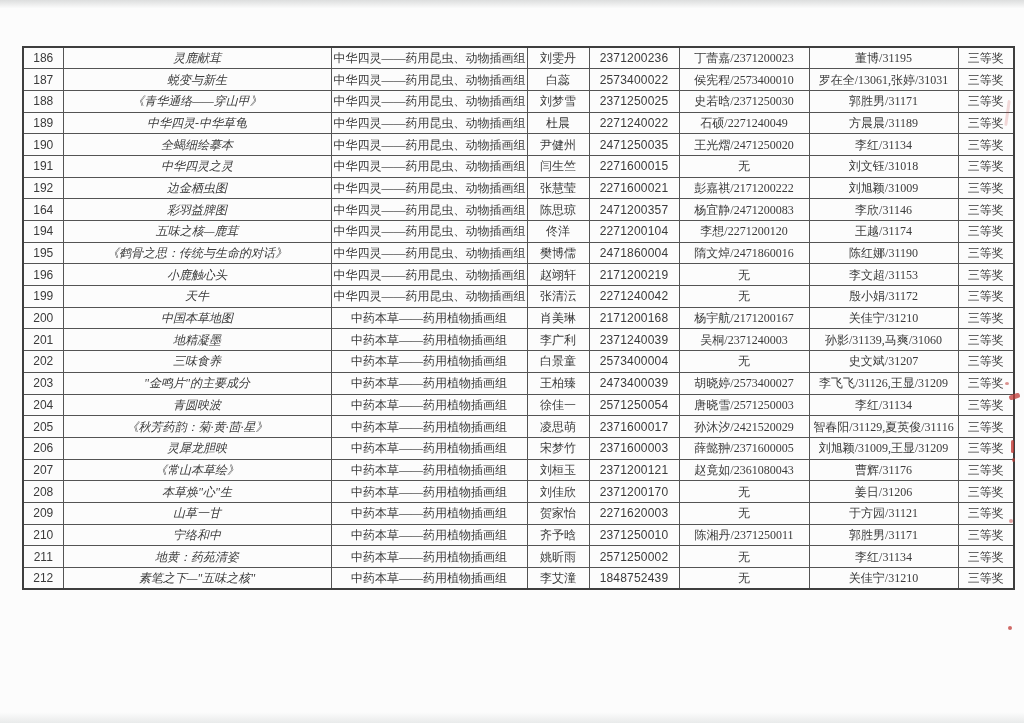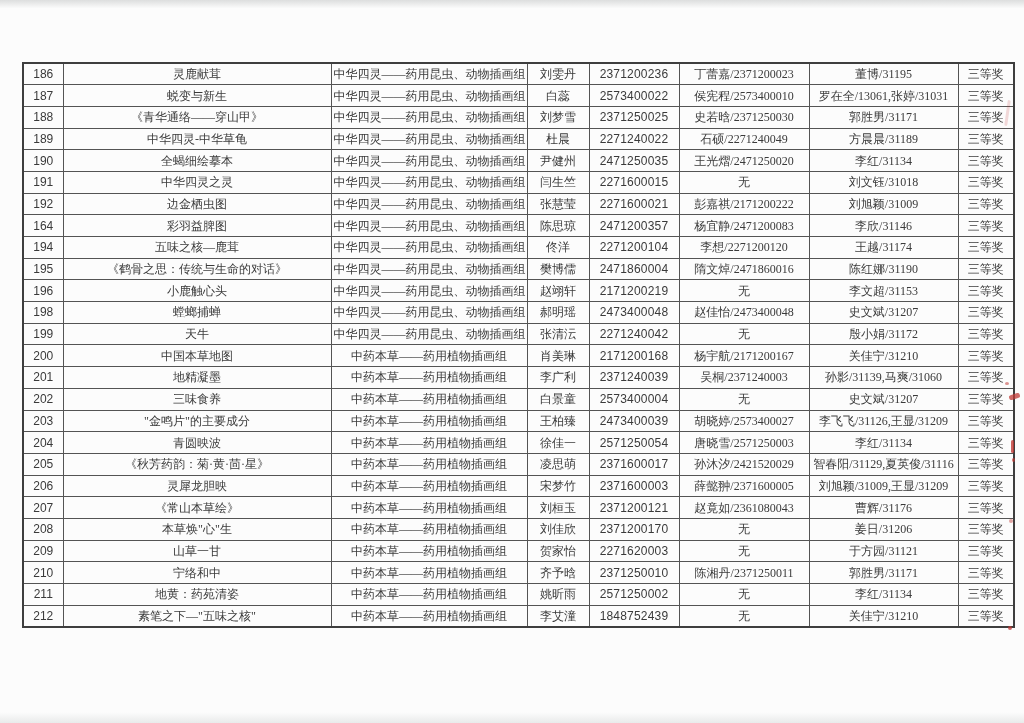--- a/index.html
+++ b/index.html
@@ -21,37 +21,37 @@
     position:absolute;left:0;top:0;width:1024px;height:10px;
     background:linear-gradient(to bottom,#d2d4d4 0%,rgba(210,212,212,0) 85%);
     opacity:.75;
   }
   .scan-edge-bottom{
     position:absolute;left:0;bottom:0;width:1024px;height:12px;
     background:linear-gradient(to top,#e4e6e6 0%,rgba(228,230,230,0) 90%);
     opacity:.8;
   }
   table.awards{
-    position:absolute;left:22px;top:62px;width:991px;
+    position:absolute;left:22px;top:46px;width:991px;
     border-collapse:collapse;table-layout:fixed;
     border:2px solid var(--c-border-outer);
   }
   table.awards td{
     border:1px solid var(--c-border);
     text-align:center;vertical-align:middle;
     padding:0 2px;white-space:nowrap;overflow:hidden;
     color:var(--c-text);font-size:12px;line-height:1;
   }
   table.awards tr{height:21.7px;}
   td.col-no{font-family:"Liberation Sans","DejaVu Sans",sans-serif;font-size:11.5px;color:#404040;}
   td.col-student-id{font-family:"Liberation Sans","DejaVu Sans",sans-serif;font-size:11.5px;letter-spacing:.2px;}
   td.col-group{font-size:11.3px;}
   td.col-collaborator{font-size:11.3px;}
   td.col-teacher{font-size:11.3px;}
-  td.col-title{font-size:12px;}
+  td.col-title{font-size:12px;font-style:italic;}
   td.col-award{color:var(--c-award);font-size:11.8px;}
   
   .mark{position:absolute;background:var(--c-mark);}
   .mark-1{left:1006px;top:100px;width:3px;height:26px;opacity:.18;border-radius:2px;transform:rotate(8deg);}
   .mark-2{left:1005px;top:382px;width:4px;height:3px;opacity:.55;border-radius:50%;}
   .mark-3{left:1009px;top:394px;width:11px;height:5px;opacity:.75;border-radius:2px;transform:rotate(-18deg);}
   .mark-4{left:1011px;top:440px;width:3px;height:13px;opacity:.8;border-radius:2px;}
   .mark-5{left:1012px;top:458px;width:3px;height:4px;opacity:.7;border-radius:50%;}
   .mark-6{left:1009px;top:519px;width:4px;height:4px;opacity:.45;border-radius:50%;}
   .mark-7{left:1008px;top:626px;width:4px;height:4px;opacity:.75;border-radius:50%;}
@@ -179,30 +179,20 @@
           <td class="col-no">196</td>
           <td class="col-title">小鹿触心头</td>
           <td class="col-group">中华四灵——药用昆虫、动物插画组</td>
           <td class="col-author">赵翊轩</td>
           <td class="col-student-id">2171200219</td>
           <td class="col-collaborator">无</td>
           <td class="col-teacher">李文超/31153</td>
           <td class="col-award">三等奖</td>
         </tr>
         <tr>
-          <td class="col-no">198</td>
-          <td class="col-title">螳螂捕蝉</td>
-          <td class="col-group">中华四灵——药用昆虫、动物插画组</td>
-          <td class="col-author">郝明瑶</td>
-          <td class="col-student-id">2473400048</td>
-          <td class="col-collaborator">赵佳怡/2473400048</td>
-          <td class="col-teacher">史文斌/31207</td>
-          <td class="col-award">三等奖</td>
-        </tr>
-        <tr>
           <td class="col-no">199</td>
           <td class="col-title">天牛</td>
           <td class="col-group">中华四灵——药用昆虫、动物插画组</td>
           <td class="col-author">张清沄</td>
           <td class="col-student-id">2271240042</td>
           <td class="col-collaborator">无</td>
           <td class="col-teacher">殷小娟/31172</td>
           <td class="col-award">三等奖</td>
         </tr>
         <tr>

